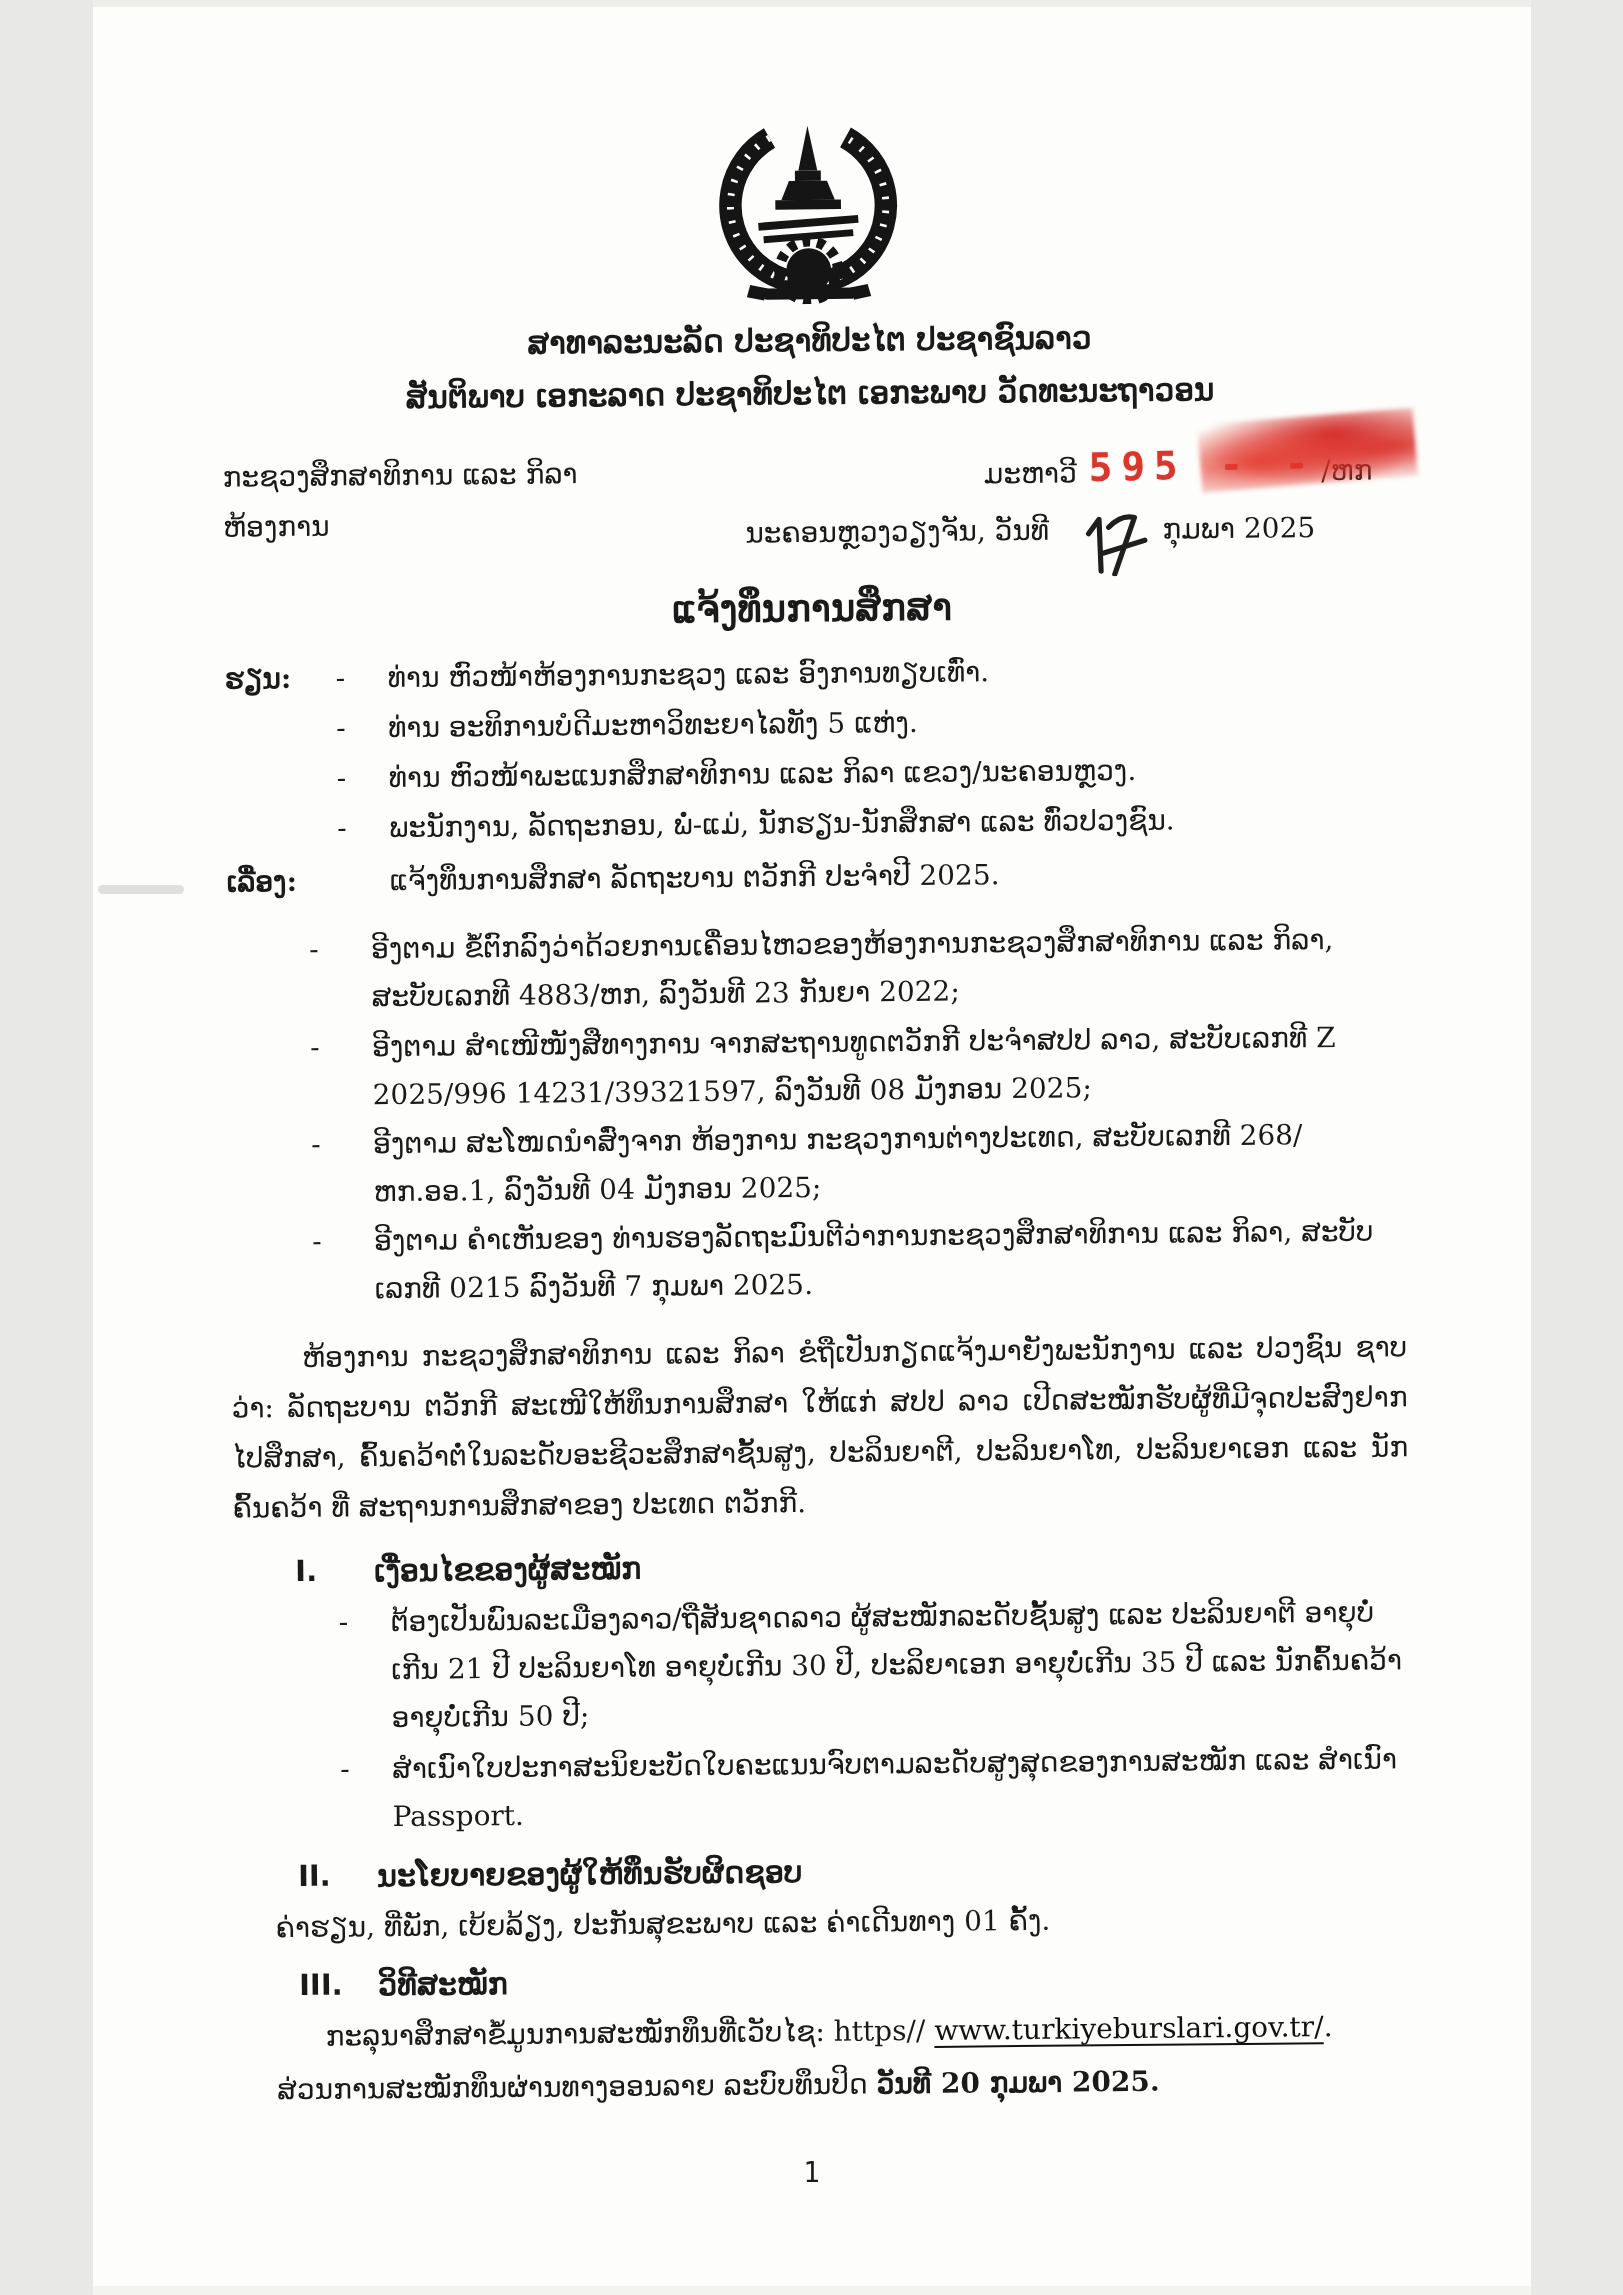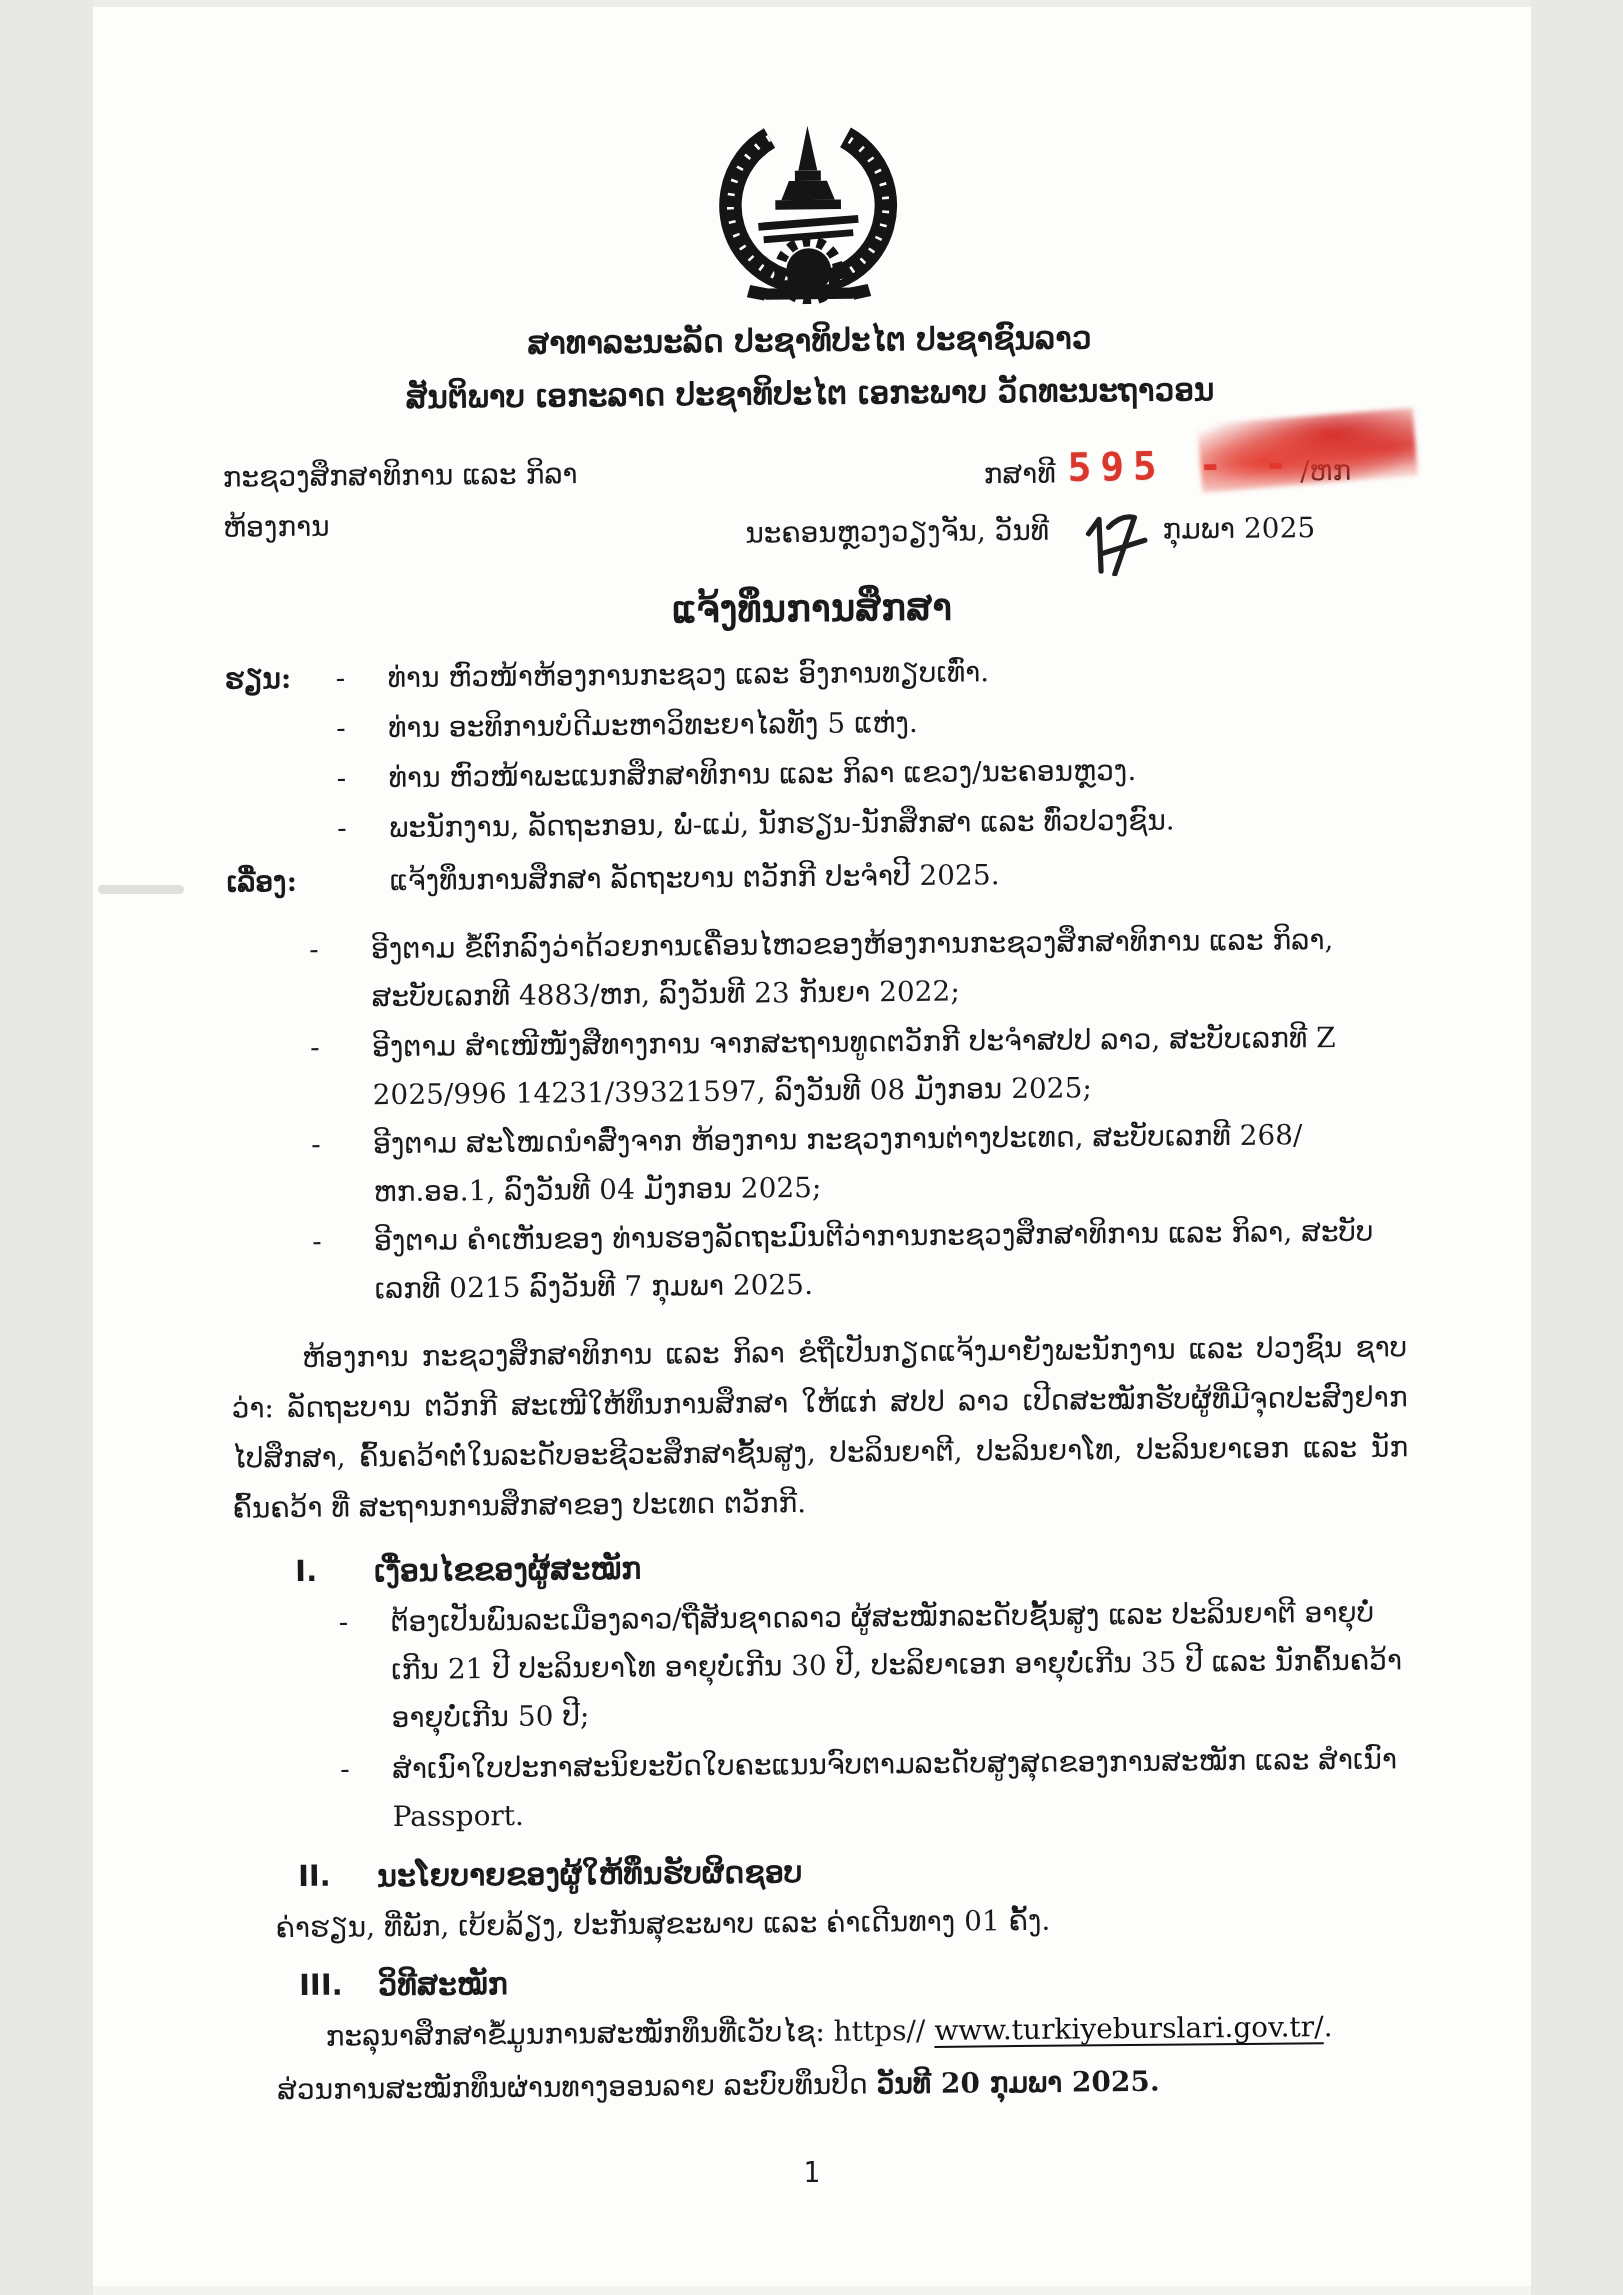--- a/index.html
+++ b/index.html
@@ -98,21 +98,21 @@
     <div class="hline h1">ສາທາລະນະລັດ ປະຊາທິປະໄຕ ປະຊາຊົນລາວ</div>
     <div class="hline h2">ສັນຕິພາບ ເອກະລາດ ປະຊາທິປະໄຕ ເອກະພາບ ວັດທະນະຖາວອນ</div>
 
     <div class="meta-row">
       <div class="meta-left">
         <div>ກະຊວງສຶກສາທິການ ແລະ ກິລາ</div>
         <div>ຫ້ອງການ</div>
       </div>
       <div class="meta-right">
         <div class="ref-line">
-          <span>ກສາທີ</span><span class="stamp-digits">595 - -</span><span>/ຫກ</span>
+          <span>ມະຫາວີ</span><span class="stamp-digits">595 - -</span><span>/ຫກ</span>
           <span class="stamp-blob"></span>
         </div>
         <div class="date-line">
           <span>ນະຄອນຫຼວງວຽງຈັນ, ວັນທີ</span>
           <svg class="hand17" width="98" height="68" viewBox="0 0 110 92">
             <g stroke="#1f1f1f" stroke-width="7" fill="none" stroke-linecap="round" stroke-linejoin="round" transform="rotate(-5 55 46)">
               <path d="M28 32 L44 14 L40 84"></path>
               <path d="M56 26 Q74 10 92 16 L58 90"></path>
               <path d="M46 60 L103 48"></path>
             </g>

